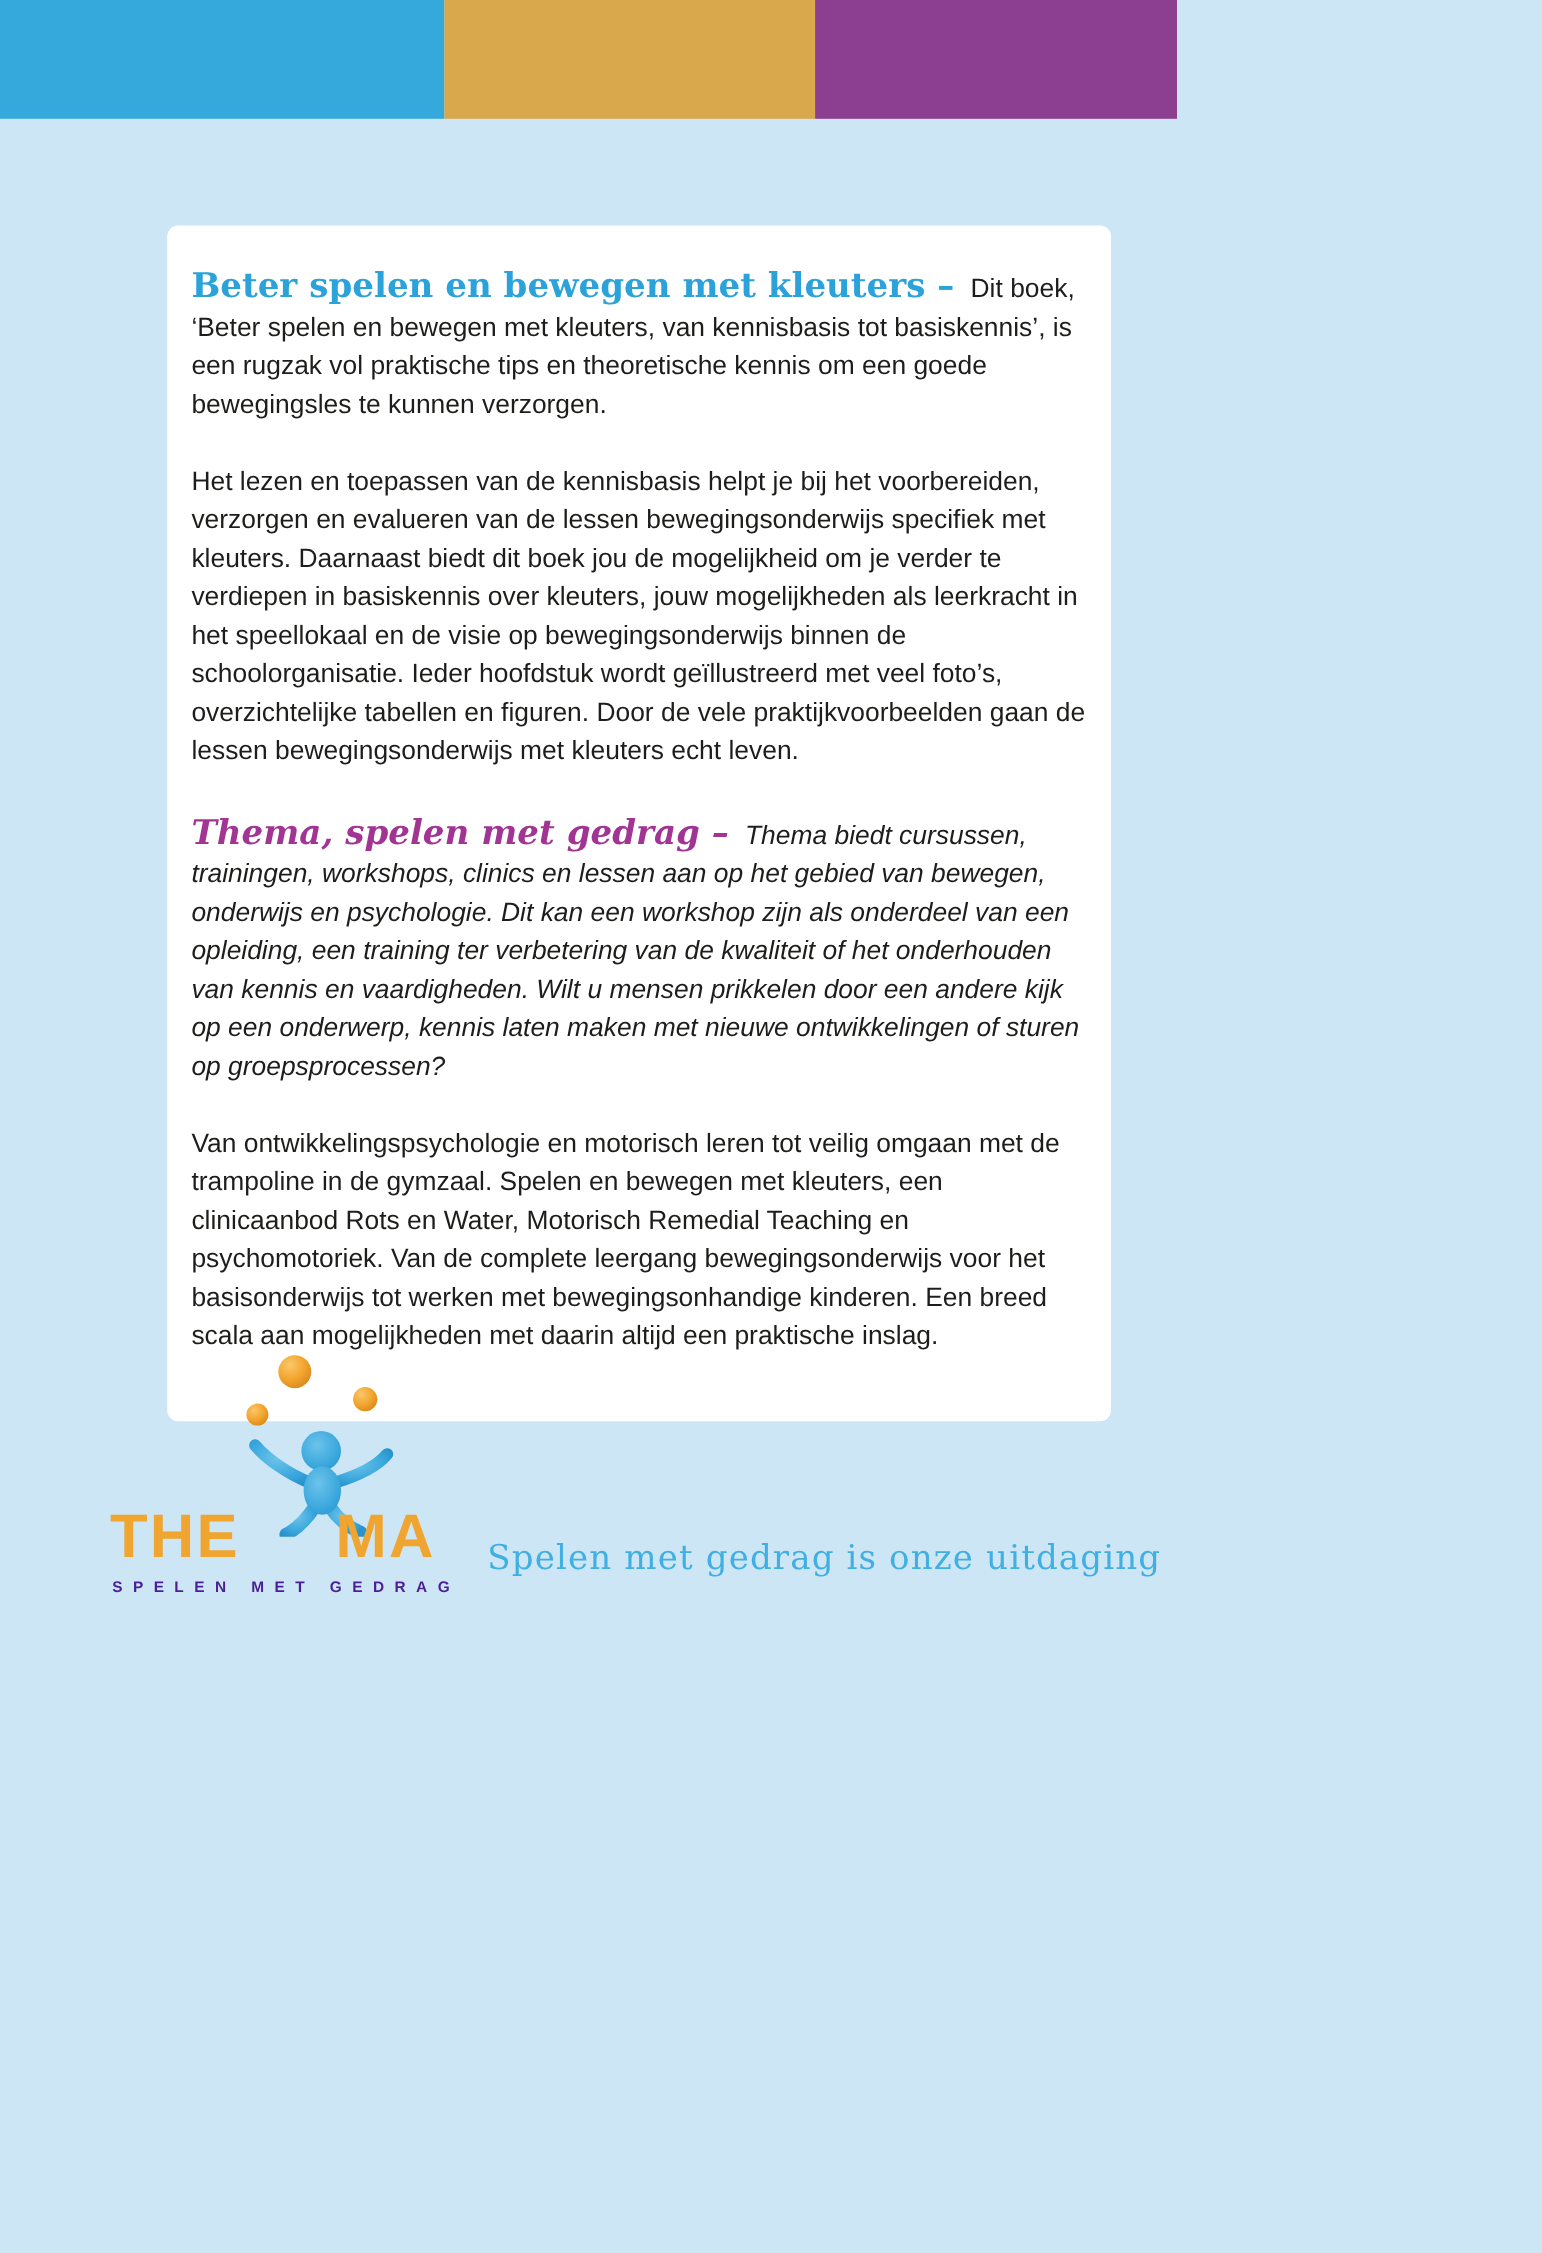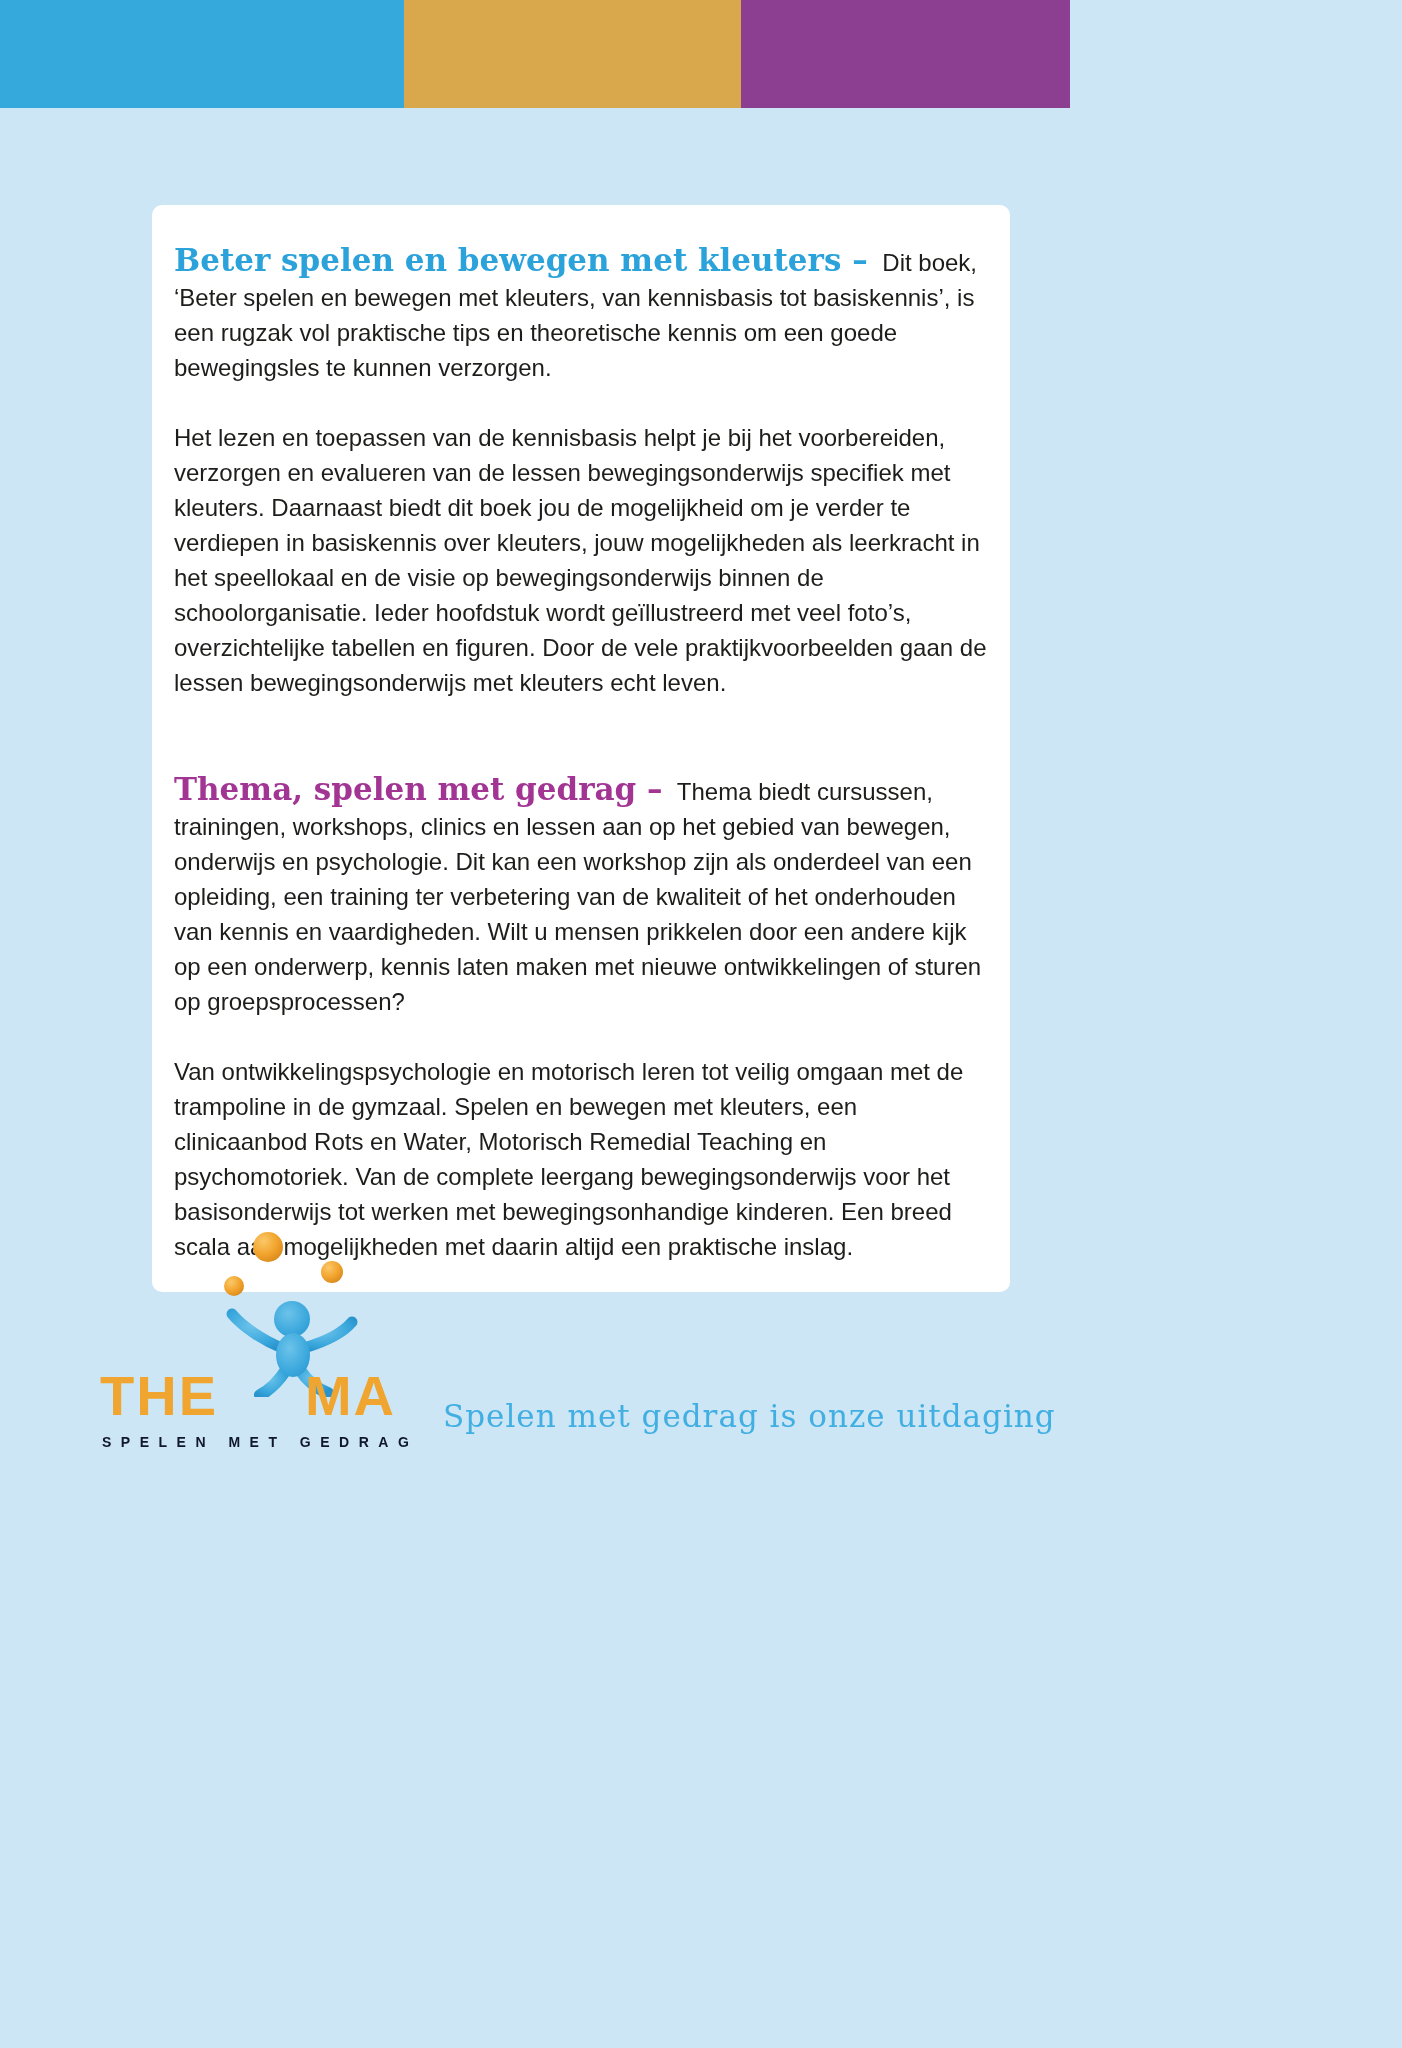--- a/index.html
+++ b/index.html
@@ -30,35 +30,35 @@
     color:#1d1d1b;
   }
   .h{
     font-family:"DejaVu Serif", serif;
     font-weight:bold;
     font-size:31px;
     margin-right:8px;
   }
   .blue-h{color:#2ba2da;}
   .purple-h{color:#a23594;}
-  .sec2{margin-top:72px;}
+  .sec2{margin-top:40px;font-style:italic;}
 
   
   .logo{position:absolute;left:100px;top:1222px;width:300px;height:235px;}
   .logo svg{position:absolute;left:0;top:0;}
   .logo-word{
     position:absolute;left:0;top:146px;width:296px;
     display:flex;justify-content:space-between;
     font-family:"Liberation Sans", sans-serif;
     font-weight:bold;font-size:56px;line-height:56px;
     color:#efa52f;letter-spacing:2px;gap:24px;
   }
   .logo-sub{
     position:absolute;left:2px;top:212px;width:296px;
-    font-size:14px;color:#0f172a;letter-spacing:9.5px;
+    font-size:14px;color:#4c1d95;letter-spacing:9.5px;
     font-weight:bold;white-space:nowrap;text-align:right;
   }
   
   .tagline{
     position:absolute;left:443px;top:1398px;
     font-family:"DejaVu Serif", serif;
     font-size:31px;color:#41afe2;letter-spacing:1px;
     white-space:nowrap;
     text-align:center;
   }

